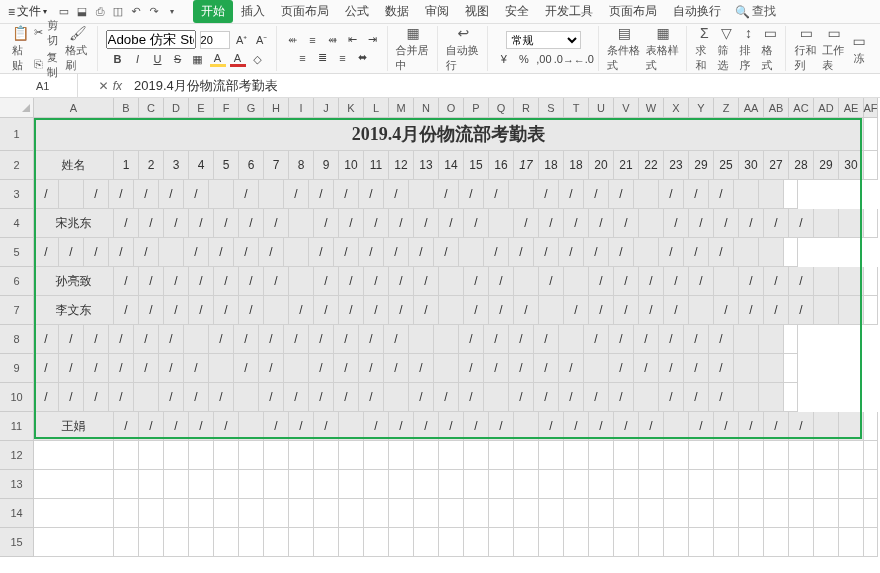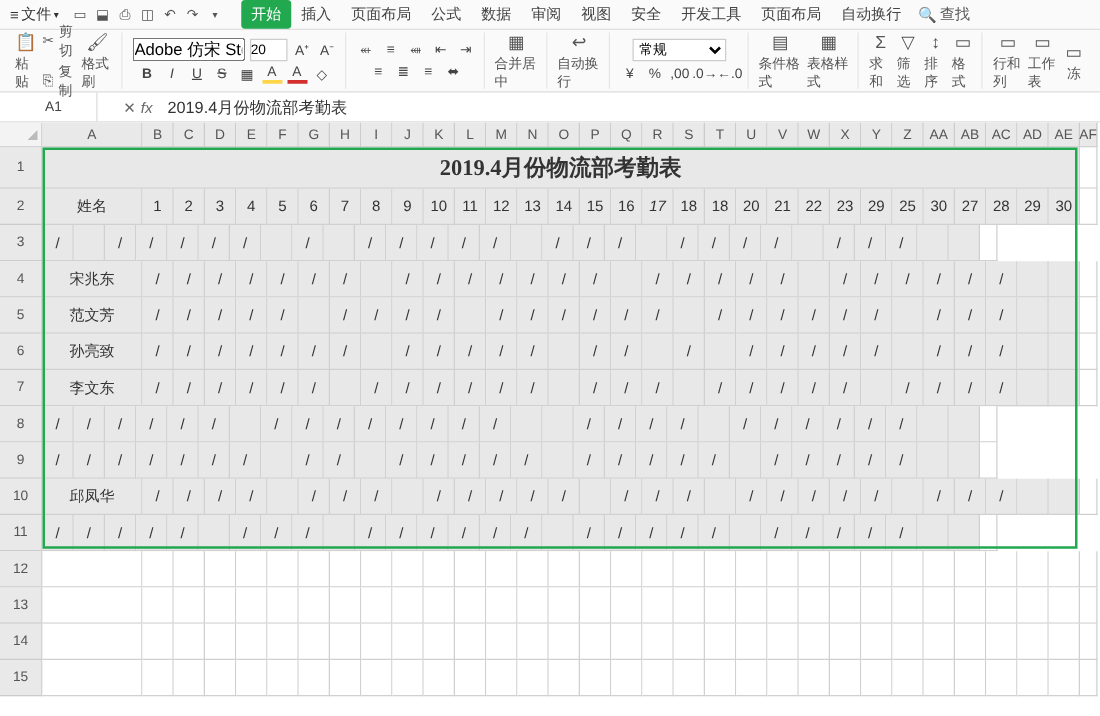--- a/index.html
+++ b/index.html
@@ -381,21 +381,20 @@
         <div class="cell data" style="width: 25px; height: 29px;">/</div>
         <div class="cell data" style="width: 25px; height: 29px;">/</div>
         <div class="cell data" style="width: 25px; height: 29px;">/</div>
         <div class="cell data" style="width: 25px; height: 29px;">/</div>
         <div class="cell data" style="width: 25px; height: 29px;">/</div>
         <div class="cell data" style="width: 25px; height: 29px;"></div>
         <div class="cell data" style="width: 25px; height: 29px;"></div>
         <div class="cell " style="width: 14px; height: 29px;"></div>
       </div>
       <div class="gridrow" style="height: 29px;">
-        <div class="cell data" style="width: 80px; height: 29px;">范文芳</div>
         <div class="cell data" style="width: 25px; height: 29px;">/</div>
         <div class="cell data" style="width: 25px; height: 29px;">/</div>
         <div class="cell data" style="width: 25px; height: 29px;">/</div>
         <div class="cell data" style="width: 25px; height: 29px;">/</div>
         <div class="cell data" style="width: 25px; height: 29px;">/</div>
         <div class="cell data" style="width: 25px; height: 29px;"></div>
         <div class="cell data" style="width: 25px; height: 29px;">/</div>
         <div class="cell data" style="width: 25px; height: 29px;">/</div>
         <div class="cell data" style="width: 25px; height: 29px;">/</div>
         <div class="cell data" style="width: 25px; height: 29px;">/</div>
@@ -549,54 +548,54 @@
         <div class="cell data" style="width: 25px; height: 29px;">/</div>
         <div class="cell data" style="width: 25px; height: 29px;">/</div>
         <div class="cell data" style="width: 25px; height: 29px;">/</div>
         <div class="cell data" style="width: 25px; height: 29px;">/</div>
         <div class="cell data" style="width: 25px; height: 29px;">/</div>
         <div class="cell data" style="width: 25px; height: 29px;"></div>
         <div class="cell data" style="width: 25px; height: 29px;"></div>
         <div class="cell " style="width: 14px; height: 29px;"></div>
       </div>
       <div class="gridrow" style="height: 29px;">
-        <div class="cell data" style="width: 80px; height: 29px;">邱凤华</div>
-        <div class="cell data" style="width: 25px; height: 29px;">/</div>
-        <div class="cell data" style="width: 25px; height: 29px;">/</div>
-        <div class="cell data" style="width: 25px; height: 29px;">/</div>
-        <div class="cell data" style="width: 25px; height: 29px;">/</div>
-        <div class="cell data" style="width: 25px; height: 29px;"></div>
-        <div class="cell data" style="width: 25px; height: 29px;">/</div>
-        <div class="cell data" style="width: 25px; height: 29px;">/</div>
-        <div class="cell data" style="width: 25px; height: 29px;">/</div>
-        <div class="cell data" style="width: 25px; height: 29px;"></div>
-        <div class="cell data" style="width: 25px; height: 29px;">/</div>
-        <div class="cell data" style="width: 25px; height: 29px;">/</div>
-        <div class="cell data" style="width: 25px; height: 29px;">/</div>
-        <div class="cell data" style="width: 25px; height: 29px;">/</div>
-        <div class="cell data" style="width: 25px; height: 29px;">/</div>
-        <div class="cell data" style="width: 25px; height: 29px;"></div>
-        <div class="cell data" style="width: 25px; height: 29px;">/</div>
-        <div class="cell data" style="width: 25px; height: 29px;">/</div>
-        <div class="cell data" style="width: 25px; height: 29px;">/</div>
-        <div class="cell data" style="width: 25px; height: 29px;"></div>
-        <div class="cell data" style="width: 25px; height: 29px;">/</div>
-        <div class="cell data" style="width: 25px; height: 29px;">/</div>
-        <div class="cell data" style="width: 25px; height: 29px;">/</div>
-        <div class="cell data" style="width: 25px; height: 29px;">/</div>
-        <div class="cell data" style="width: 25px; height: 29px;">/</div>
-        <div class="cell data" style="width: 25px; height: 29px;"></div>
-        <div class="cell data" style="width: 25px; height: 29px;">/</div>
-        <div class="cell data" style="width: 25px; height: 29px;">/</div>
-        <div class="cell data" style="width: 25px; height: 29px;">/</div>
-        <div class="cell data" style="width: 25px; height: 29px;"></div>
-        <div class="cell data" style="width: 25px; height: 29px;"></div>
-        <div class="cell " style="width: 14px; height: 29px;"></div>
-      </div>
-      <div class="gridrow" style="height: 29px;">
+        <div class="cell data" style="width: 25px; height: 29px;">/</div>
+        <div class="cell data" style="width: 25px; height: 29px;">/</div>
+        <div class="cell data" style="width: 25px; height: 29px;">/</div>
+        <div class="cell data" style="width: 25px; height: 29px;">/</div>
+        <div class="cell data" style="width: 25px; height: 29px;"></div>
+        <div class="cell data" style="width: 25px; height: 29px;">/</div>
+        <div class="cell data" style="width: 25px; height: 29px;">/</div>
+        <div class="cell data" style="width: 25px; height: 29px;">/</div>
+        <div class="cell data" style="width: 25px; height: 29px;"></div>
+        <div class="cell data" style="width: 25px; height: 29px;">/</div>
+        <div class="cell data" style="width: 25px; height: 29px;">/</div>
+        <div class="cell data" style="width: 25px; height: 29px;">/</div>
+        <div class="cell data" style="width: 25px; height: 29px;">/</div>
+        <div class="cell data" style="width: 25px; height: 29px;">/</div>
+        <div class="cell data" style="width: 25px; height: 29px;"></div>
+        <div class="cell data" style="width: 25px; height: 29px;">/</div>
+        <div class="cell data" style="width: 25px; height: 29px;">/</div>
+        <div class="cell data" style="width: 25px; height: 29px;">/</div>
+        <div class="cell data" style="width: 25px; height: 29px;"></div>
+        <div class="cell data" style="width: 25px; height: 29px;">/</div>
+        <div class="cell data" style="width: 25px; height: 29px;">/</div>
+        <div class="cell data" style="width: 25px; height: 29px;">/</div>
+        <div class="cell data" style="width: 25px; height: 29px;">/</div>
+        <div class="cell data" style="width: 25px; height: 29px;">/</div>
+        <div class="cell data" style="width: 25px; height: 29px;"></div>
+        <div class="cell data" style="width: 25px; height: 29px;">/</div>
+        <div class="cell data" style="width: 25px; height: 29px;">/</div>
+        <div class="cell data" style="width: 25px; height: 29px;">/</div>
+        <div class="cell data" style="width: 25px; height: 29px;"></div>
+        <div class="cell data" style="width: 25px; height: 29px;"></div>
+        <div class="cell " style="width: 14px; height: 29px;"></div>
+      </div>
+      <div class="gridrow" style="height: 29px;">
+        <div class="cell data" style="width: 80px; height: 29px;">王娟</div>
         <div class="cell data" style="width: 25px; height: 29px;">/</div>
         <div class="cell data" style="width: 25px; height: 29px;">/</div>
         <div class="cell data" style="width: 25px; height: 29px;">/</div>
         <div class="cell data" style="width: 25px; height: 29px;">/</div>
         <div class="cell data" style="width: 25px; height: 29px;">/</div>
         <div class="cell data" style="width: 25px; height: 29px;"></div>
         <div class="cell data" style="width: 25px; height: 29px;">/</div>
         <div class="cell data" style="width: 25px; height: 29px;">/</div>
         <div class="cell data" style="width: 25px; height: 29px;">/</div>
         <div class="cell data" style="width: 25px; height: 29px;"></div>

